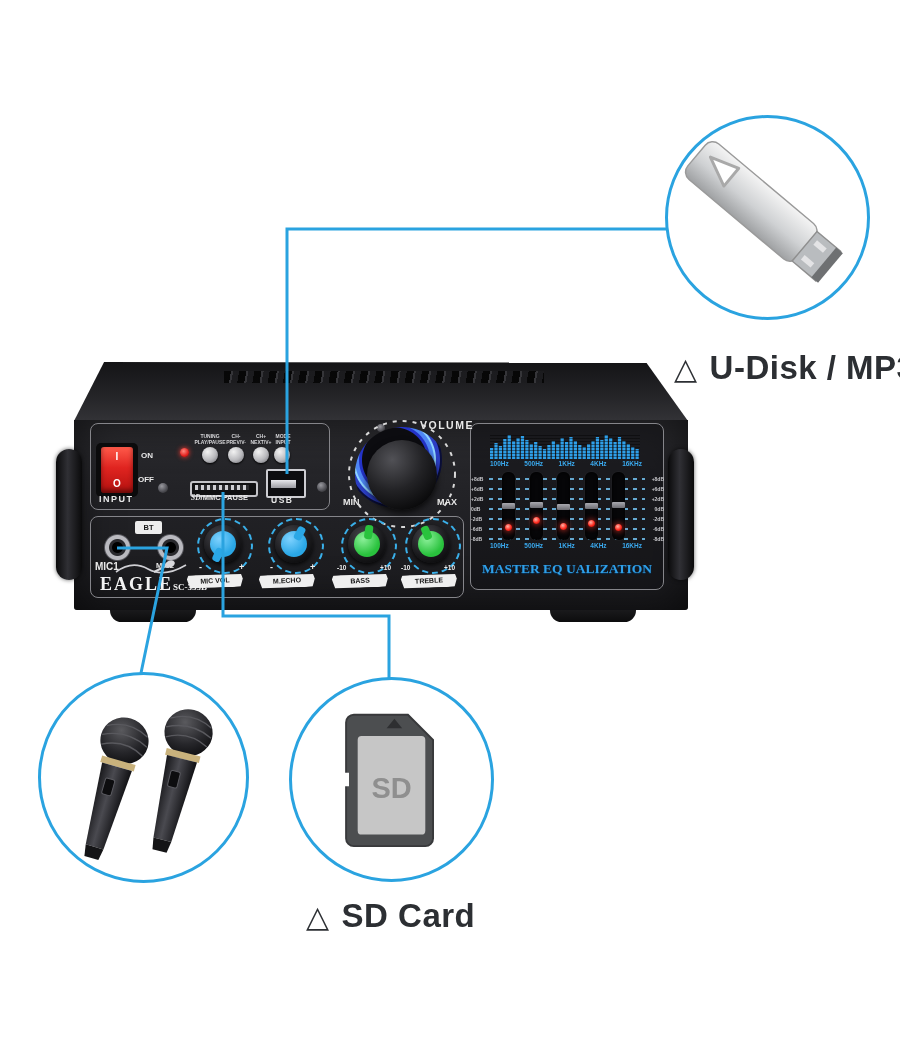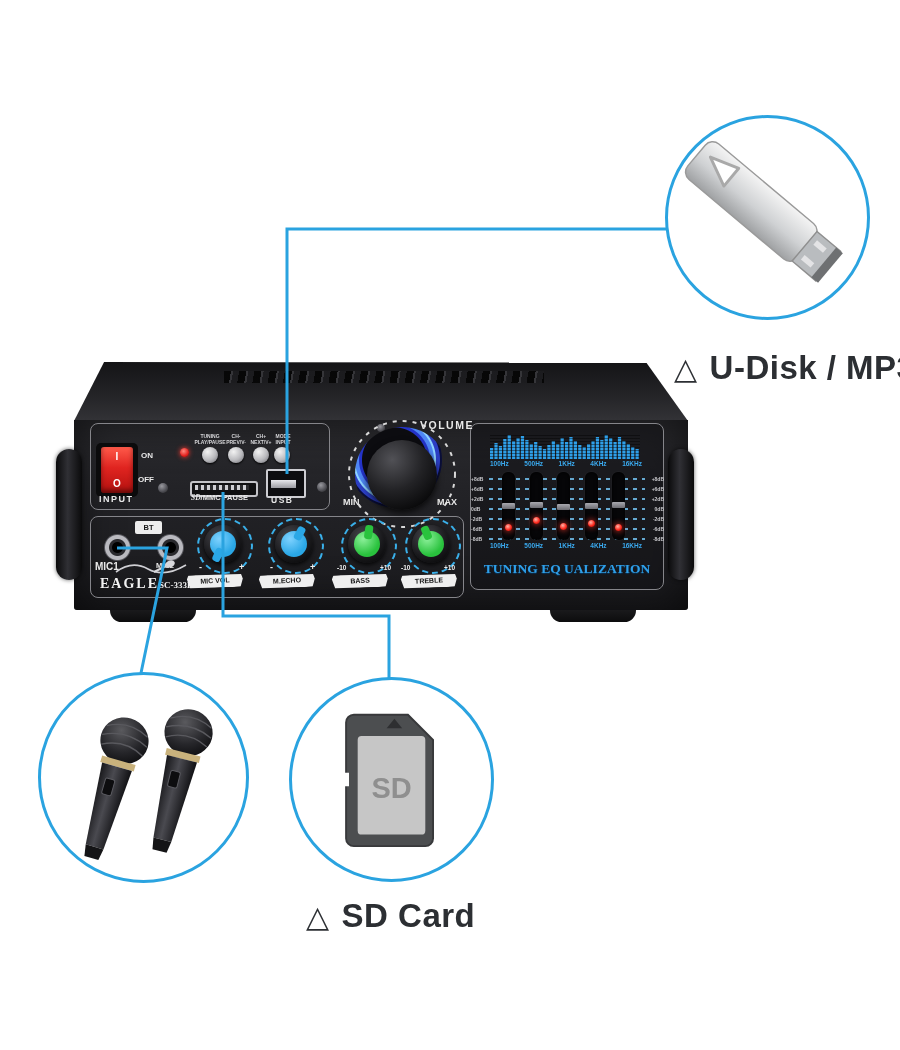--- a/index.html
+++ b/index.html
@@ -68,21 +68,21 @@
   .banner{position:absolute;width:56px;height:14px;background:#efefef;color:#141414;font-size:7px;font-weight:bold;
     text-align:center;line-height:14px;z-index:4;transform:rotate(-3deg);
     clip-path:polygon(3% 0,97% 10%,100% 40%,95% 100%,5% 92%,0 28%);}
 
   
   .jack{position:absolute;width:27px;height:27px;border-radius:50%;z-index:4;
     background:radial-gradient(circle,#000 0 5px,#2a2a2e 6px 8px,#b9b9bf 9px 12px,#55555b 13px);}
   .bt-chip{position:absolute;left:135px;top:521px;width:27px;height:13px;background:#ededed;border-radius:2px;
     color:#1a1a1a;font-size:7.5px;font-weight:bold;text-align:center;line-height:13px;z-index:4;}
   .brand{position:absolute;left:100px;top:574px;z-index:4;color:#f2f2f2;font-family:"Liberation Serif",serif;white-space:nowrap;}
-  .brand .big{font-size:14px;font-weight:bold;letter-spacing:2px;}
+  .brand .big{font-size:18px;font-weight:bold;letter-spacing:2px;}
   .brand .small{font-size:9px;font-weight:bold;letter-spacing:0;}
 
   
   .eq-box{left:470px;top:423px;width:192px;height:165px;background:rgba(18,18,21,.55);}
   .pixgrid{position:absolute;left:490px;top:435px;width:150px;height:24px;z-index:5;
     background:repeating-linear-gradient(0deg,transparent 0 2px,rgba(0,0,0,.4) 2px 3px);}
   .freqrow{position:absolute;left:490px;width:152px;display:flex;justify-content:space-between;z-index:4;
     color:#3aa9ee;font-size:6.5px;font-weight:bold;}
   .dashrow{position:absolute;left:489px;width:156px;height:2px;z-index:3;
     background:repeating-linear-gradient(90deg,rgba(120,205,255,.8) 0 4px,transparent 4px 9px);}
@@ -299,21 +299,21 @@
       <span style="display:block">-6dB</span>
       <span style="display:block">-8dB</span>
   </div>
   <div class="freqrow" style="top:542px;">
     <span>100Hz</span>
       <span>500Hz</span>
       <span>1KHz</span>
       <span>4KHz</span>
       <span>16KHz</span>
   </div>
-  <div class="eq-title">TUNING EQ UALIZATION</div>
+  <div class="eq-title">MASTER EQ UALIZATION</div>
 
   <svg class="lines" width="900" height="1050">
     <path d="M287 474 V229 H666" fill="none" stroke="#2aa3e0" stroke-width="3"></path>
     <path d="M117 548 H167 L141 673" fill="none" stroke="#2aa3e0" stroke-width="3"></path>
     <path d="M223 492 V616 H389 V678" fill="none" stroke="#2aa3e0" stroke-width="3"></path>
   </svg>
 
   <div class="callout-circle" style="left:665px;top:115px;width:199px;height:199px;">
     <svg width="199" height="199" viewBox="0 0 206 206">
       <defs>

